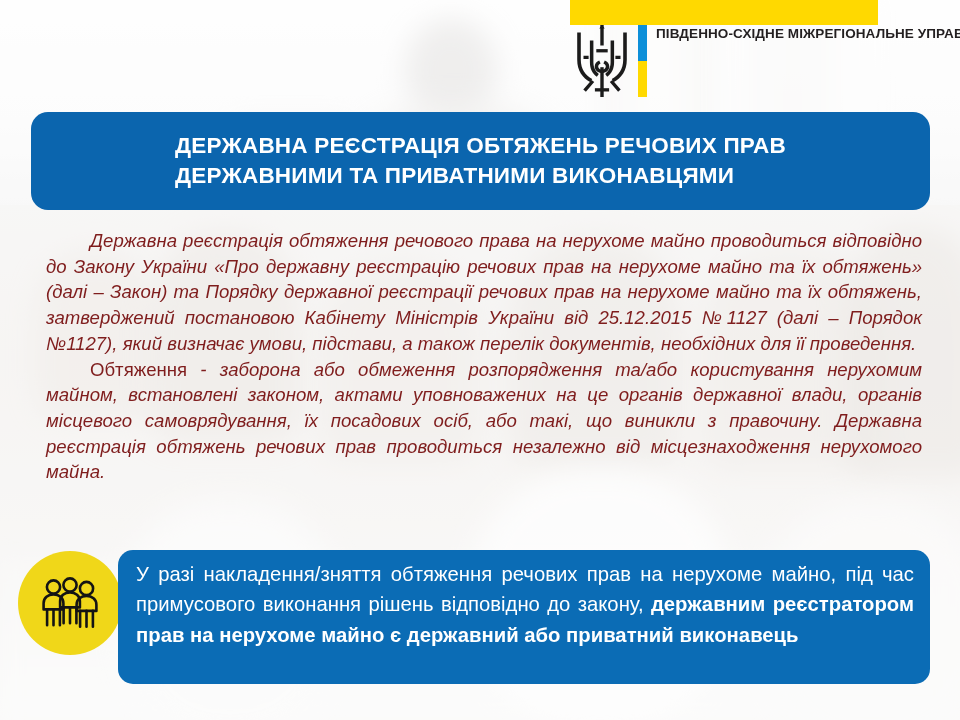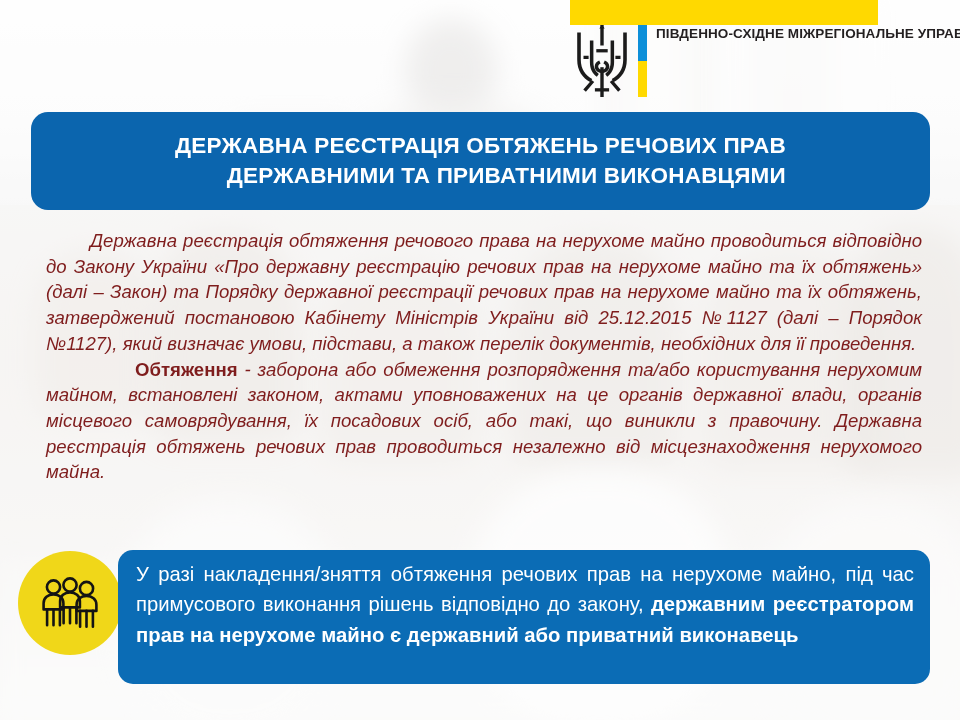--- a/index.html
+++ b/index.html
@@ -117,21 +117,21 @@
     border-radius: 17px;
     display: flex;
     align-items: center;
     justify-content: center;
   }
   #title-text {
     color: #ffffff;
     font-size: 22.5px;
     font-weight: bold;
     line-height: 30px;
-    text-align: right;
+    text-align: left;
     letter-spacing: .2px;
     white-space: pre-line;
   }
 
   
   #body {
     position: absolute;
     left: 46px; top: 228px;
     width: 876px;
   }
@@ -141,22 +141,21 @@
     color: #7f1d1d;
     font-style: italic;
     text-align: justify;
     text-justify: inter-word;
     margin: 0;
   }
   .para + .para { margin-top: 0px; }
   .indent { display: inline-block; width: 44px; }
   .term {
     font-style: normal;
-    font-weight: bold;
-    margin-left: 45px;
+    font-weight: normal;
   }
 
   
   #icon-circle {
     position: absolute;
     left: 18px; top: 551px;
     width: 104px; height: 104px;
     border-radius: 50%;
     background: #f0d719;
     display: flex;

